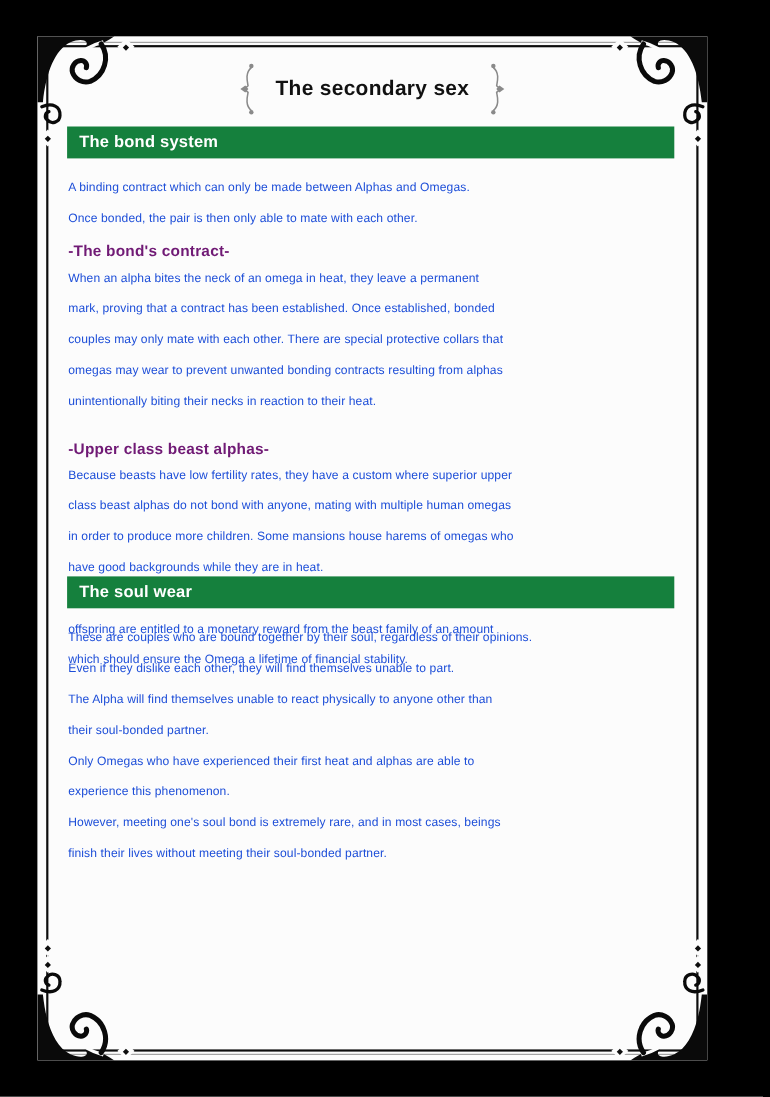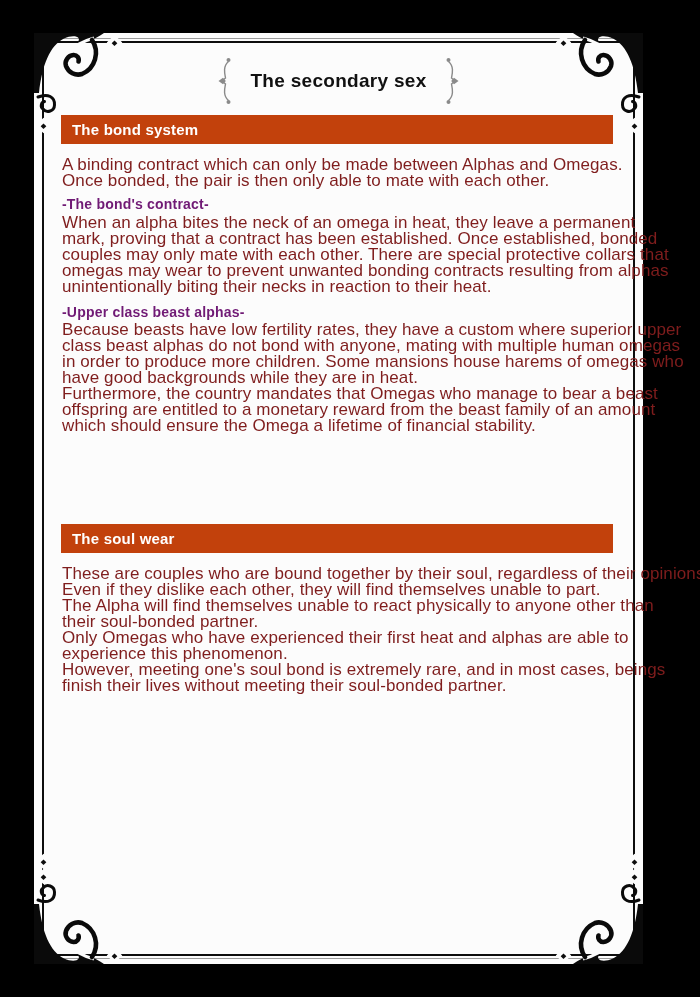--- a/index.html
+++ b/index.html
@@ -50,36 +50,36 @@
     font-size: 19px; font-weight: bold; color: #111;
     letter-spacing: 0.3px; margin: 0;
   }
   .brace { width: 17px; height: 48px; }
   
   .section { position: absolute; left: 28px; width: 558px; }
   .section-1 { top: 82px; }
   .section-2 { top: 491px; }
   .bar {
     width: 552px; margin-left: -1px; height: 29px;
-    background: #c2410c; color: #fff;
+    background: #15803d; color: #fff;
     display: flex; align-items: center;
     padding-left: 11px; box-sizing: border-box;
     font-size: 15px; font-weight: bold; letter-spacing: 0.2px;
   }
   .section-body { margin-top: 13px; }
   .para + .para { margin-top: 6px; }
-  .para.extra-gap { margin-top: 8px; }
+  .para.extra-gap { margin-top: 20px; }
   .para-heading {
     font-size: 14px; font-weight: bold; color: #701a75;
     line-height: 19.5px; letter-spacing: 0.2px;
   }
   .para-heading:empty { display: none; }
   .para-text {
-    font-size: 17px; color: #7f1d1d;
-    line-height: 16px; letter-spacing: 0.1px;
+    font-size: 11px; color: #1d4ed8;
+    line-height: 28px; letter-spacing: 0.1px;
     white-space: pre;
   }
 </style>
 </head>
 <body>
 
 <div class="panel">
 
   <div class="frame-thin-top"></div>
   <div class="frame-thin-bottom"></div>

